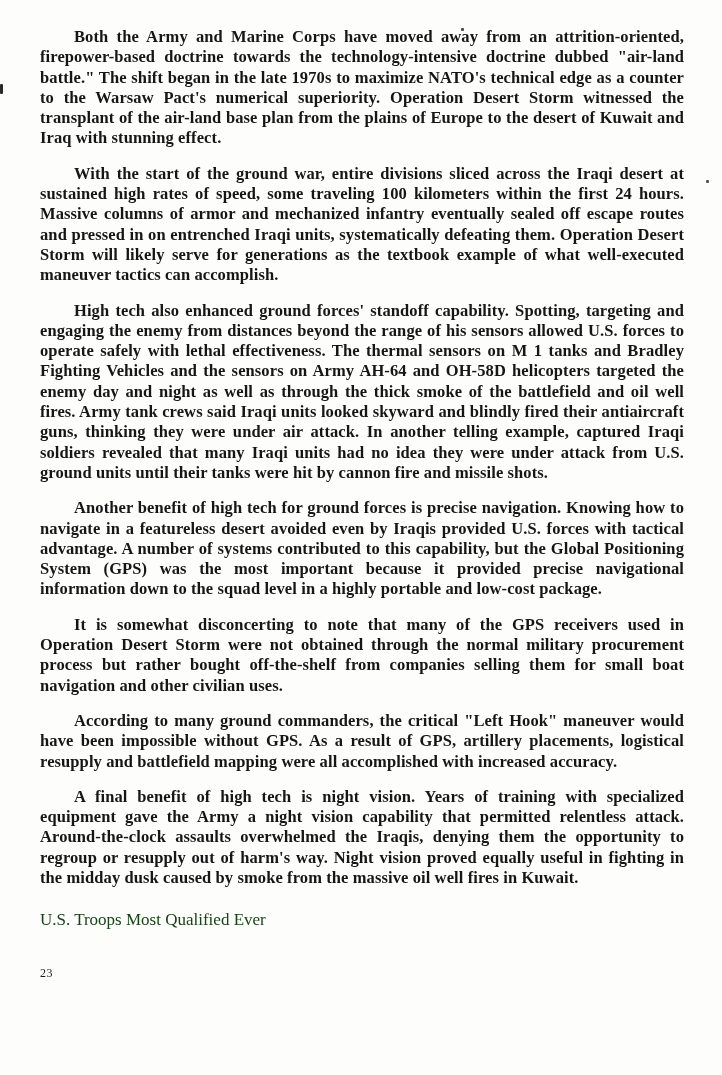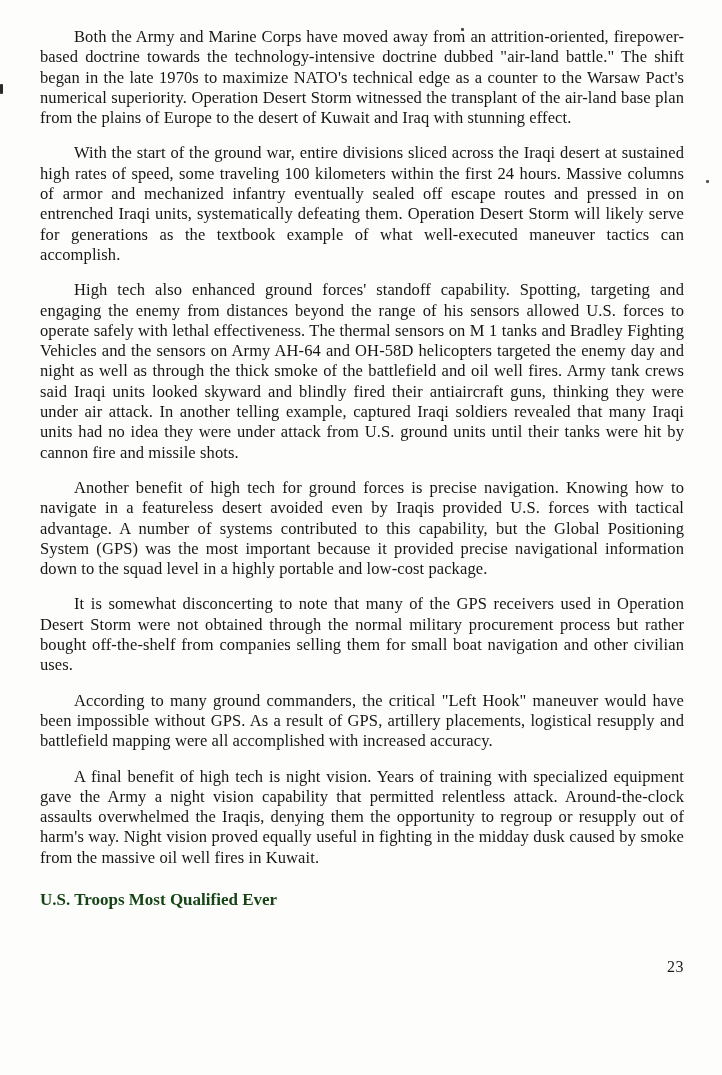--- a/index.html
+++ b/index.html
@@ -21,41 +21,41 @@
     left: 0;
     width: 722px;
     height: 1075px;
     box-sizing: border-box;
     padding: 27px 38px 0 40px;
   }
   .body-par {
     margin: 0 0 15px 0;
     font-size: 16.5px;
     line-height: 20.3px;
-    font-weight: 400;
+    font-weight: 700;
     color: #161616;
     text-align: justify;
     text-indent: 34px;
     letter-spacing: 0.1px;
   }
   .body-par.fill-last {
     text-align-last: justify;
   }
   .section-heading {
     margin: 21px 0 16px 0;
     font-size: 17px;
     line-height: 21px;
-    font-weight: 700;
+    font-weight: 400;
     text-indent: 0;
     color: #164416; 
   }
   .page-number {
-    margin-top: 48px;
-    text-align: right;
-    font-size: 16px;
+    margin-top: 36px;
+    text-align: left;
+    font-size: 12px;
     font-weight: 400;
     color: #1c1c1c;
     letter-spacing: 0.5px;
   }
   .speck {
     position: absolute;
     background: #3a3a3a;
     border-radius: 1px;
   }
   #speck-top    { left: 461px; top: 28px;  width: 3px; height: 3px;  background:#4a4a4a; }

